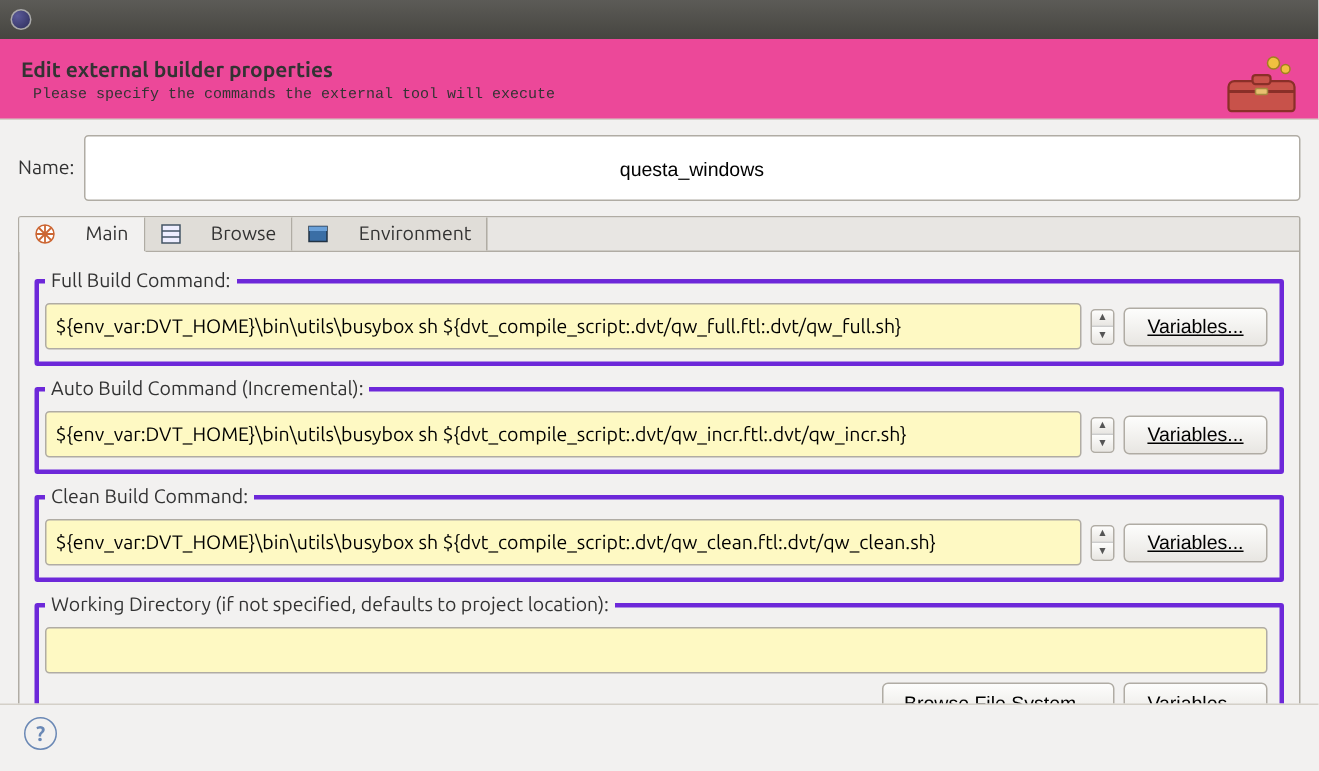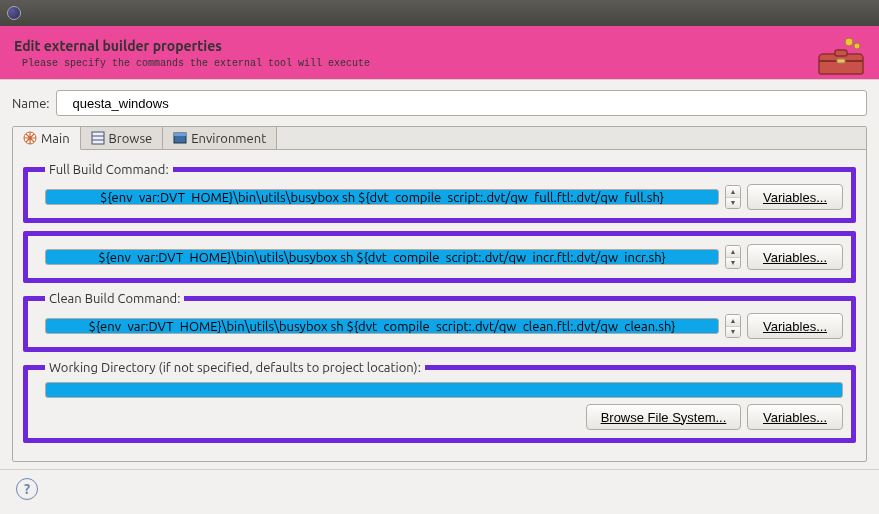--- a/index.html
+++ b/index.html
@@ -62,85 +62,85 @@
     }
     .name-row {
       display: flex;
       align-items: center;
       gap: 6px;
       margin-bottom: 10px;
     }
     .name-row label { font-size: 13px; }
     .text-input {
       flex: 1;
-      height: 26px;
+      height: 44px;
       border: 1px solid #b0aca4;
       border-radius: 3px;
-      padding: 2px 16px;
+      padding: 2px 6px;
       font-size: 13px;
       background: #fff;
+      text-align: center;
     }
     .tabs-container {
       border: 1px solid #b0aca4;
       border-radius: 2px;
       background: #f2f1f0;
     }
     .tab-bar {
       display: flex;
       border-bottom: 1px solid #b0aca4;
       background: #e8e6e3;
     }
     .tab {
       padding: 4px 10px;
       border-right: 1px solid #b0aca4;
       display: flex;
       align-items: center;
-      gap: 4px;
+      gap: 20px;
       cursor: pointer;
       font-size: 13px;
       background: #e0ddd8;
     }
     .tab.active {
       background: #f2f1f0;
       border-bottom: 1px solid #f2f1f0;
       margin-bottom: -1px;
     }
     .tab-icon {
       width: 14px; height: 14px;
       display: inline-flex; align-items: center; justify-content: center;
     }
     .main-icon svg, .filters-icon svg, .env-icon svg { width:14px; height:14px; }
     .tab-panel {
       padding: 8px 10px 10px 10px;
     }
     fieldset {
-      border: 5px solid #6d28d9;
+      border: 3px solid #6d28d9;
       border-radius: 2px;
       margin: 4px 0 8px 0;
-      padding: 8px 8px 8px 17px;
+      padding: 8px 8px 8px 4px;
     }
     legend {
       font-size: 13px;
       padding: 0 4px;
     }
     .cmd-row {
       display: flex;
       align-items: center;
       gap: 6px;
     }
     .cmd-input {
       flex: 1;
-      height: 16px;
+      height: 31px;
       border: 1px solid #b0aca4;
       border-radius: 3px;
       padding: 2px 6px;
       font-size: 13px;
-      background: #0ea5e9;
+      background: #fef9c3;
       font-family: inherit;
-      text-align: center;
     }
     .spinner {
       display: flex;
       flex-direction: column;
       width: 16px;
       height: 24px;
       border: 1px solid #b0aca4;
       border-radius: 3px;
       overflow: hidden;
     }
@@ -272,20 +272,21 @@
           <input type="text" class="cmd-input" value="${env_var:DVT_HOME}\bin\utils\busybox sh ${dvt_compile_script:.dvt/qw_full.ftl:.dvt/qw_full.sh}" style="">
           <div class="spinner">
             <button class="spinner-btn">▲</button>
             <button class="spinner-btn">▼</button>
           </div>
           <button class="btn">Variables...</button>
         </div>
       </fieldset>
 
       <fieldset>
+        <legend>Auto Build Command (Incremental):</legend>
         <div class="cmd-row">
           <input type="text" class="cmd-input" value="${env_var:DVT_HOME}\bin\utils\busybox sh ${dvt_compile_script:.dvt/qw_incr.ftl:.dvt/qw_incr.sh}" style="">
           <div class="spinner">
             <button class="spinner-btn">▲</button>
             <button class="spinner-btn">▼</button>
           </div>
           <button class="btn">Variables...</button>
         </div>
       </fieldset>
 

